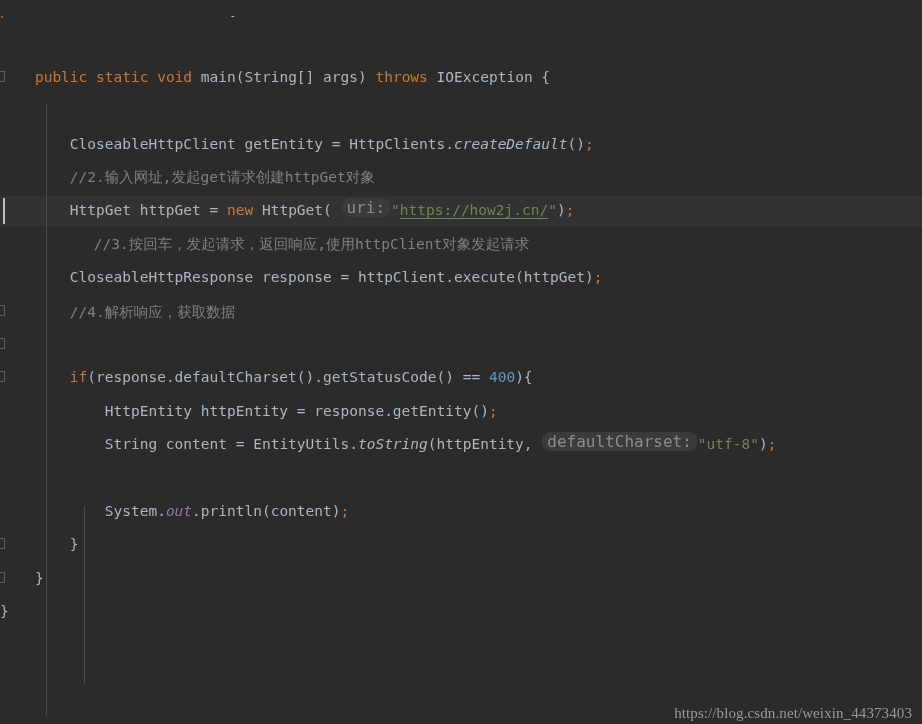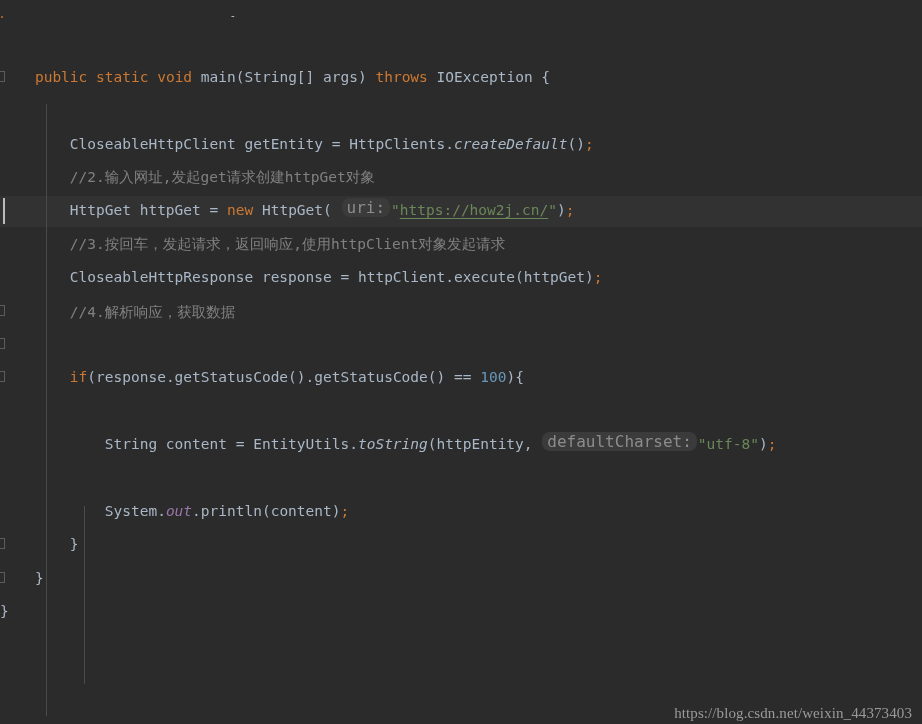--- a/index.html
+++ b/index.html
@@ -150,24 +150,25 @@
 
   <div class="caret" style="top: 182.4px;"></div>
 
   <div class="code-layer">
       <div class="line" style="top: -22px; left: 0px;"><span class="kw">public</span><span class="punc"> </span><span class="kw">class</span><span class="punc"> </span><span class="cls">CrawlerTest1</span><span class="punc"> {</span></div>
       <div class="line" style="top: 11.4px; left: 0px;"></div>
       <div class="line" style="top: 44.8px; left: 0px;"><span class="punc">    </span><span class="kw">public</span><span class="punc"> </span><span class="kw">static</span><span class="punc"> </span><span class="kw">void</span><span class="punc"> </span><span class="ident">main</span><span class="punc">(</span><span class="ident">String[] args</span><span class="punc">) </span><span class="kw">throws</span><span class="punc"> </span><span class="ident">IOException</span><span class="punc"> {</span></div>
       <div class="line" style="top: 111.6px; left: 0px;"><span class="punc">        </span><span class="ident">CloseableHttpClient getEntity </span><span class="punc">= </span><span class="ident">HttpClients.</span><span class="stat">createDefault</span><span class="punc">()</span><span class="semi">;</span></div>
       <div class="line" style="top: 145px; left: 0px;"><span class="punc">        </span><span class="cmt">//2.输入网址,发起get请求创建httpGet对象</span></div>
       <div class="line" style="top: 178.4px; left: 0px;"><span class="punc">        </span><span class="ident">HttpGet httpGet </span><span class="punc">= </span><span class="kw">new</span><span class="punc"> </span><span class="ident">HttpGet</span><span class="punc">( </span><span class="hint">uri:</span><span class="str">"</span><span class="link">https://how2j.cn/</span><span class="str">"</span><span class="punc">)</span><span class="semi">;</span></div>
-      <div class="line" style="top: 211.8px; left: 0px;"><span class="punc">        </span><span class="cmt">//3.按回车，发起请求，返回响应,使用httpClient对象发起请求</span></div>
+      <div class="line" style="top: 211.8px; left: 0px; padding-left: 24px;"><span class="punc">        </span><span class="cmt">//3.按回车，发起请求，返回响应,使用httpClient对象发起请求</span></div>
       <div class="line" style="top: 245.2px; left: 0px;"><span class="punc">        </span><span class="ident">CloseableHttpResponse response </span><span class="punc">= </span><span class="ident">httpClient.execute</span><span class="punc">(</span><span class="ident">httpGet</span><span class="punc">)</span><span class="semi">;</span></div>
       <div class="line" style="top: 280px; left: 0px;"><span class="punc">        </span><span class="cmt">//4.解析响应，获取数据</span></div>
-      <div class="line" style="top: 345.4px; left: 0px;"><span class="punc">        </span><span class="kw">if</span><span class="punc">(</span><span class="ident">response.getStatusCode</span><span class="punc">().</span><span class="ident">getStatusCode</span><span class="punc">() == </span><span class="num">100</span><span class="punc">){</span></div>
+      <div class="line" style="top: 345.4px; left: 0px;"><span class="punc">        </span><span class="kw">if</span><span class="punc">(</span><span class="ident">response.defaultCharset</span><span class="punc">().</span><span class="ident">getStatusCode</span><span class="punc">() == </span><span class="num">400</span><span class="punc">){</span></div>
+      <div class="line" style="top: 378.8px; left: 0px;"><span class="punc">            </span><span class="ident">HttpEntity httpEntity </span><span class="punc">= </span><span class="ident">response.getEntity</span><span class="punc">()</span><span class="semi">;</span></div>
       <div class="line" style="top: 412.2px; left: 0px;"><span class="punc">            </span><span class="ident">String content </span><span class="punc">= </span><span class="ident">EntityUtils.</span><span class="stat">toString</span><span class="punc">(</span><span class="ident">httpEntity</span><span class="punc">, </span><span class="hint">defaultCharset:</span><span class="str">"utf-8"</span><span class="punc">)</span><span class="semi">;</span></div>
       <div class="line" style="top: 445.6px; left: 0px;"></div>
       <div class="line" style="top: 479px; left: 0px;"><span class="punc">            </span><span class="ident">System.</span><span class="field">out</span><span class="punc">.</span><span class="ident">println</span><span class="punc">(</span><span class="ident">content</span><span class="punc">)</span><span class="semi">;</span></div>
       <div class="line" style="top: 512.4px; left: 0px;"><span class="punc">        }</span></div>
       <div class="line" style="top: 545.8px; left: 0px;"><span class="punc">    }</span></div>
       <div class="line" style="top: 579.2px; left: 0px;"><span class="punc">}</span></div>
     </div>
 
   <div class="watermark">https://blog.csdn.net/weixin_44373403</div>
 

